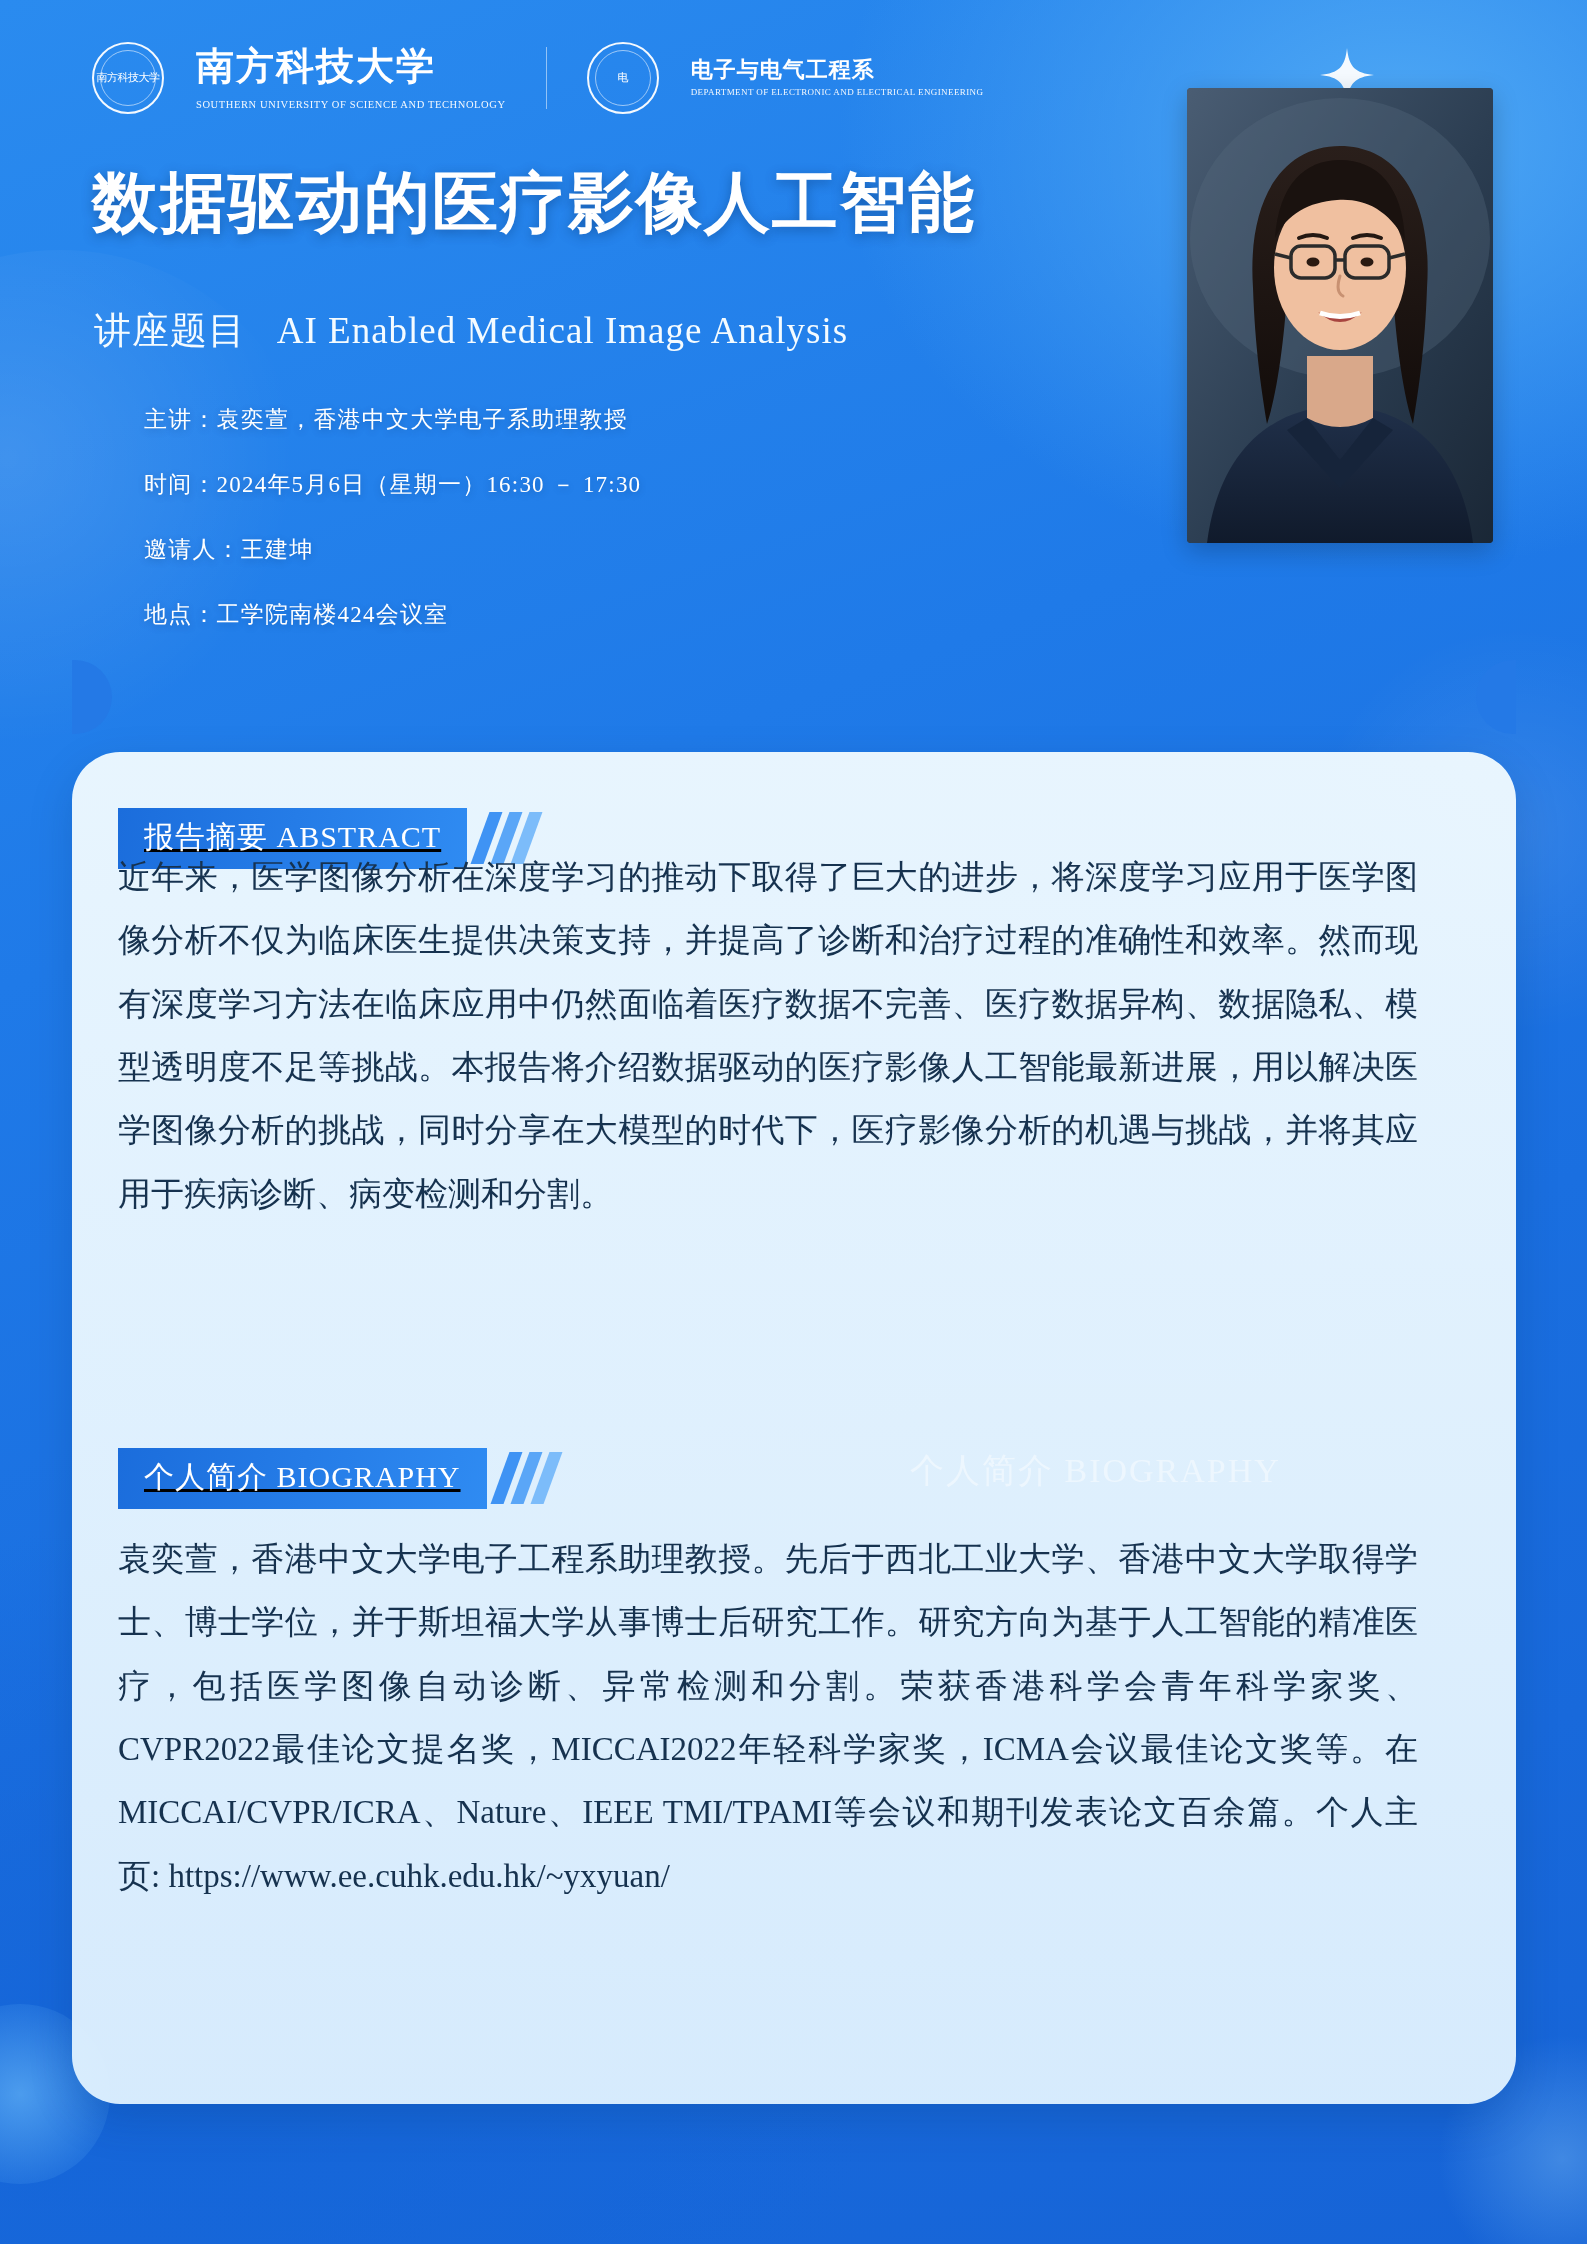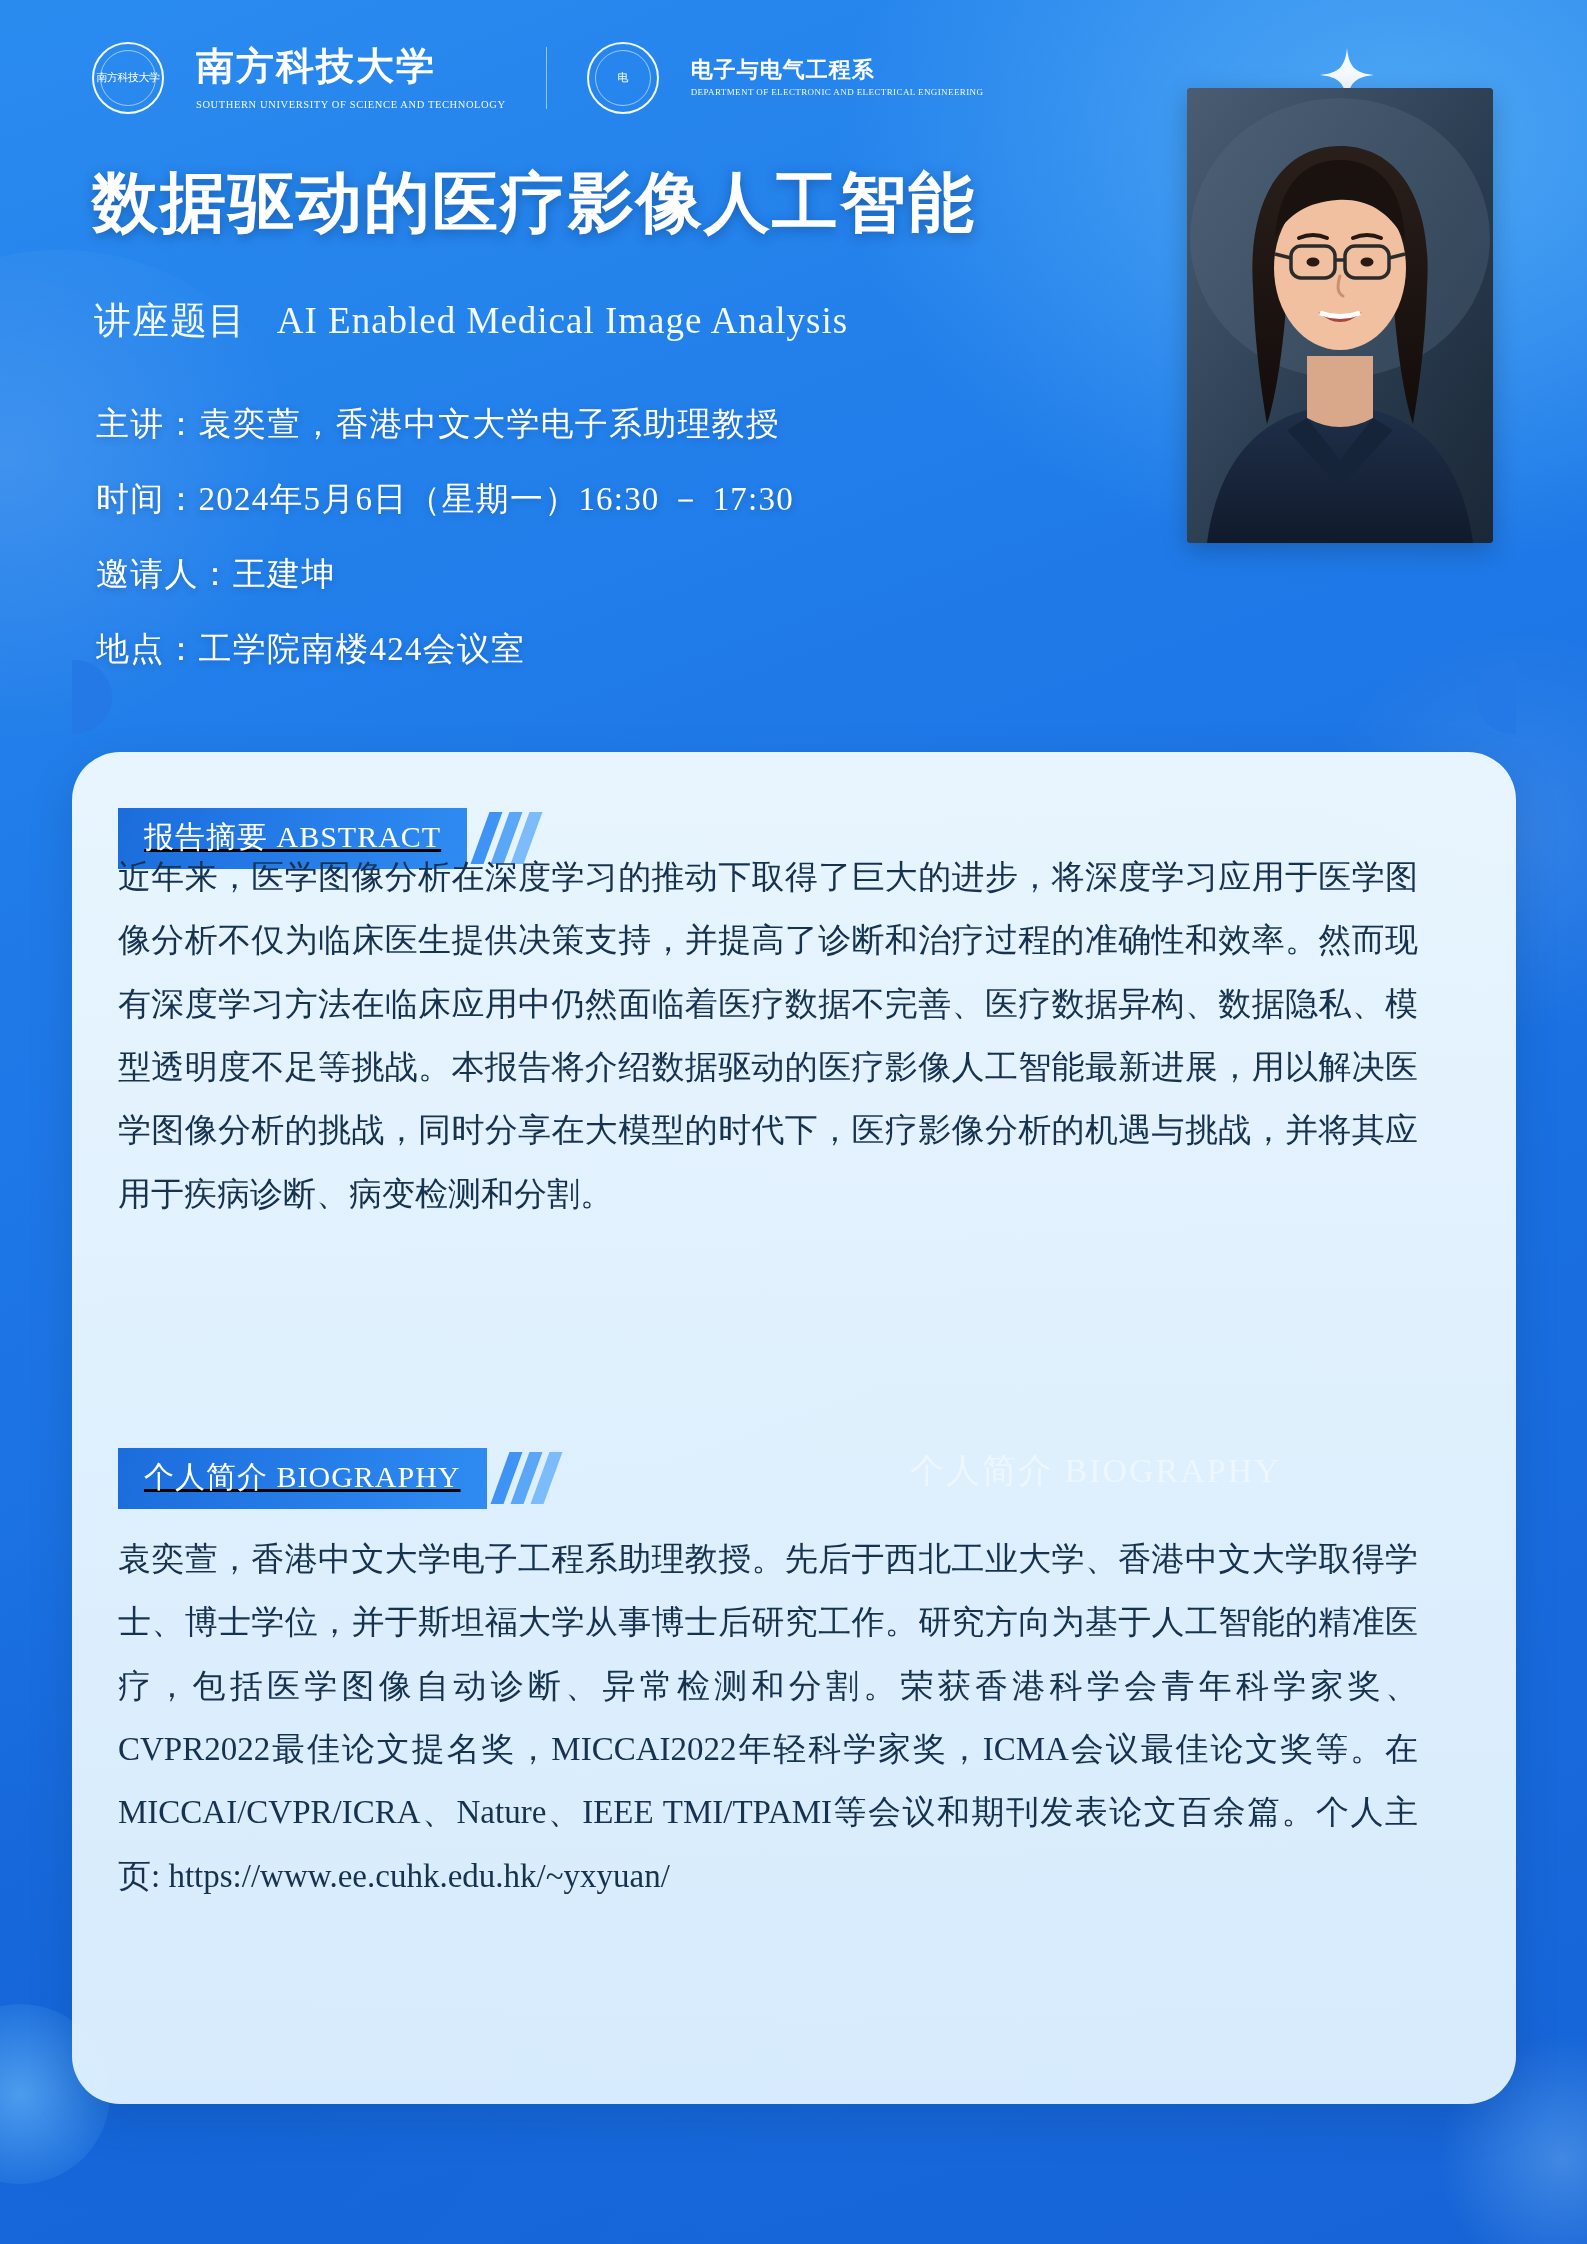--- a/index.html
+++ b/index.html
@@ -153,39 +153,40 @@
     font-weight: 700;
     color: #ffffff;
     letter-spacing: 2px;
     text-shadow: 0 3px 12px rgba(6,50,110,0.45);
     font-family: "Liberation Serif", serif;
     white-space: nowrap;
   }
   .title-sub {
     position: absolute;
     left: 94px;
-    top: 296px;
+    top: 306px;
     font-size: 37px;
     color: #f4fbff;
     letter-spacing: 1px;
     white-space: nowrap;
   }
   .info-list {
     position: absolute;
     left: 96px;
     top: 408px;
     color: #ffffff;
   }
   .info-line {
-    font-size: 33px;
+    font-size: 23px;
     line-height: 1;
     margin-bottom: 42px;
     letter-spacing: 1.2px;
     white-space: nowrap;
     text-shadow: 0 2px 7px rgba(6,50,110,0.3);
+    margin-left: 48px;
   }
 
   
   .card {
     position: absolute;
     left: 72px;
     top: 752px;
     width: 1444px;
     height: 1352px;
     background: linear-gradient(180deg, rgba(240,250,255,0.96) 0%, rgba(226,243,255,0.94) 100%);

